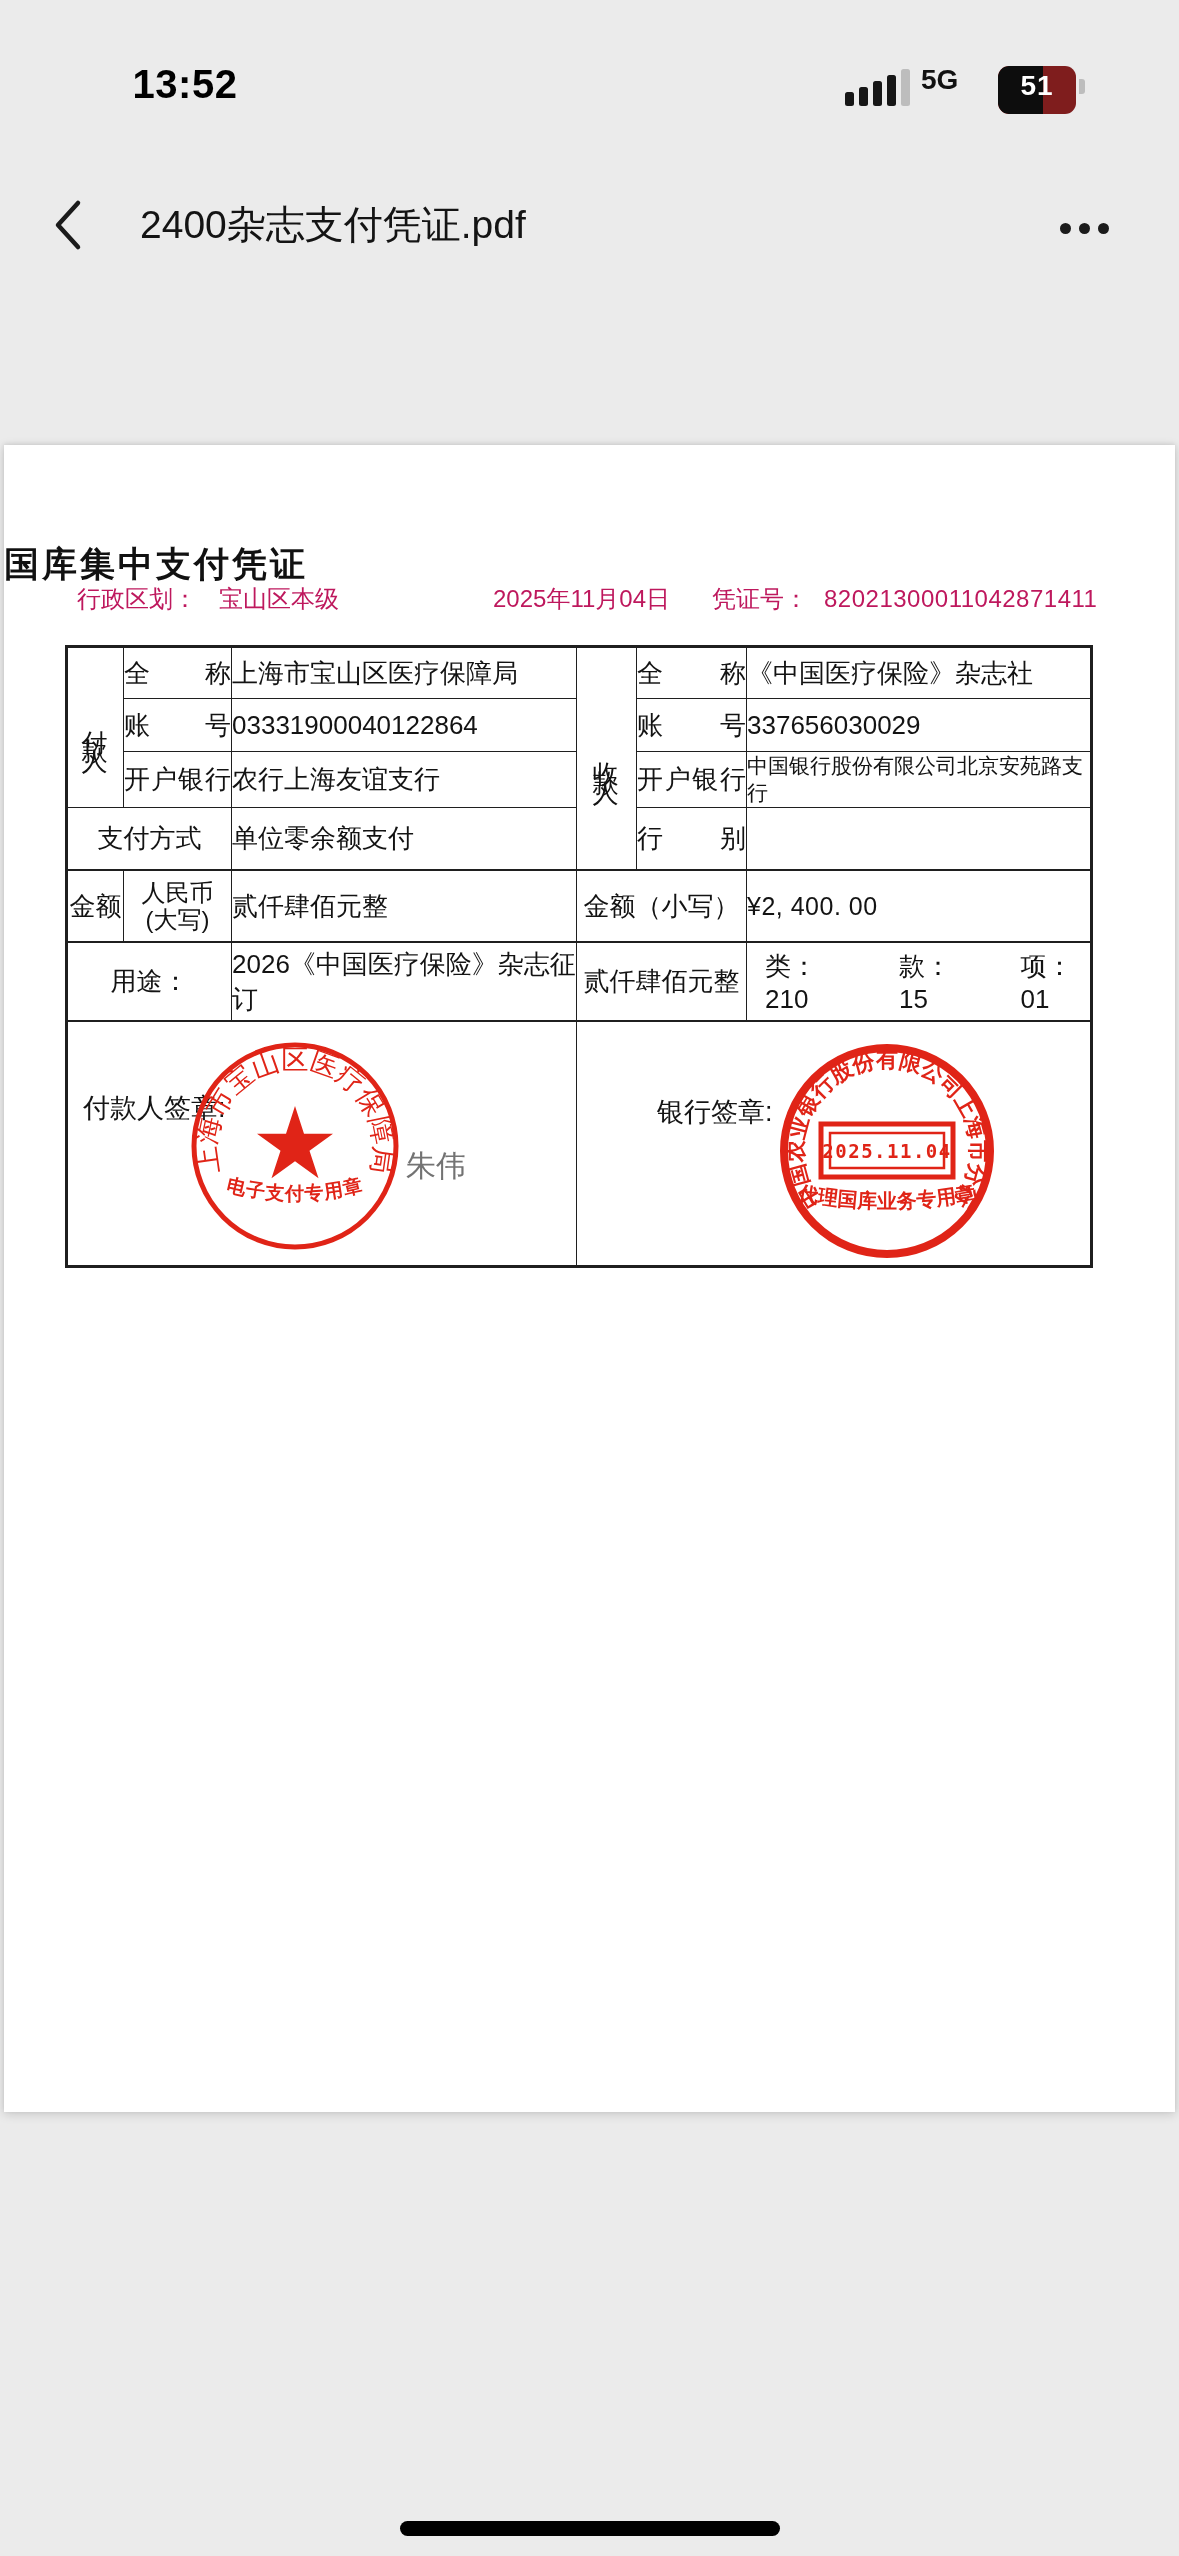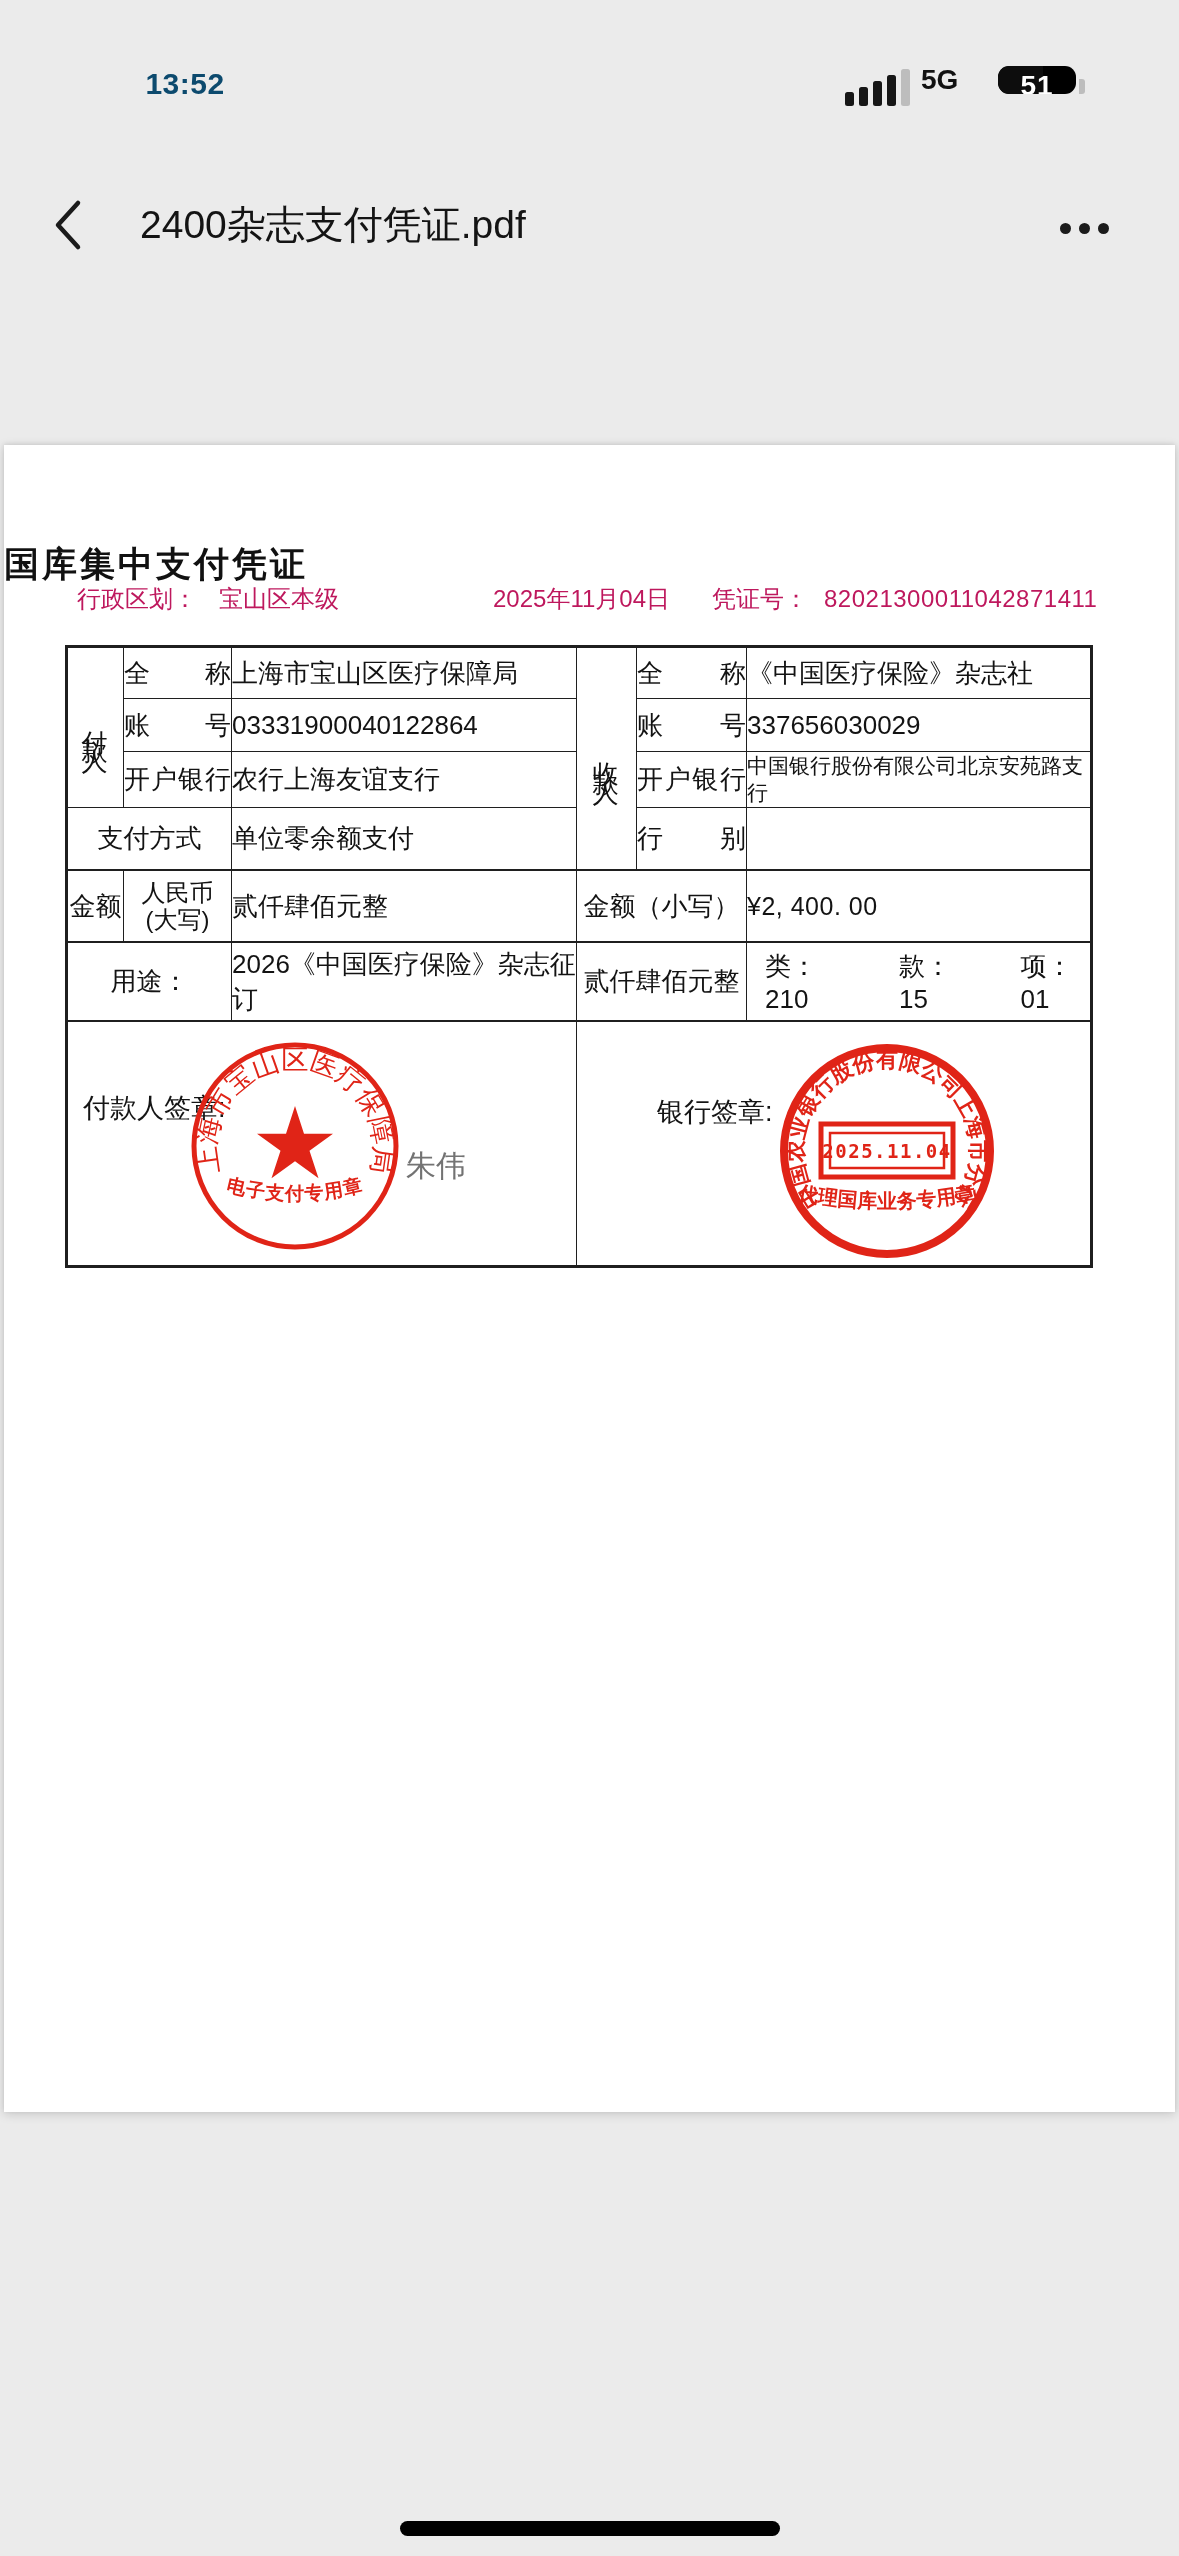--- a/index.html
+++ b/index.html
@@ -8,28 +8,28 @@
     background:#ebebeb;
     font-family:"Liberation Sans","DejaVu Sans",sans-serif;
     color:#1c1c1c;
     -webkit-font-smoothing:antialiased;
   }
   .screen{position:absolute;inset:0;}
 
   
   .status-bar{position:absolute;top:0;left:0;width:100%;height:140px;}
   .time{position:absolute;left:95px;top:58px;width:180px;height:52px;line-height:52px;
-        text-align:center;font-size:30px;font-weight:700;letter-spacing:.5px;color:#0c4a6e;}
+        text-align:center;font-size:40px;font-weight:700;letter-spacing:.5px;color:#000000;}
   .sig{position:absolute;left:845px;top:66px;height:40px;display:flex;align-items:flex-end;gap:5px;}
   .sig i{display:block;width:9px;border-radius:2.5px;background:#161616;}
   .sig i.b1{height:14px}.sig i.b2{height:19px}.sig i.b3{height:25px}.sig i.b4{height:31px}
   .sig i.b5{height:37px;background:#bdbdbd;}
   .net{position:absolute;left:921px;top:64px;font-size:28px;font-weight:600;color:#111;}
-  .batt{position:absolute;left:998px;top:66px;width:78px;height:28px;border-radius:11px;
-        background:#000000;overflow:hidden;}
+  .batt{position:absolute;left:998px;top:66px;width:78px;height:48px;border-radius:11px;
+        background:#7f1d1d;overflow:hidden;}
   .batt .fill{position:absolute;left:0;top:0;bottom:0;width:58%;background:#0d0d0d;border-radius:11px 0 0 11px;}
   .batt .lvl{position:absolute;inset:0;text-align:center;line-height:40px;font-size:28px;
         font-weight:700;color:#fff;letter-spacing:1px;}
   .batt-nub{position:absolute;left:1079px;top:79px;width:6px;height:15px;border-radius:0 3px 3px 0;background:#bdbdbd;}
 
   
   .nav-bar{position:absolute;top:180px;left:0;width:100%;height:100px;}
   .back-btn{position:absolute;left:38px;top:10px;width:60px;height:70px;display:flex;
         align-items:center;justify-content:center;cursor:pointer;}
   .nav-title{position:absolute;left:140px;right:140px;top:18px;text-align:left;

